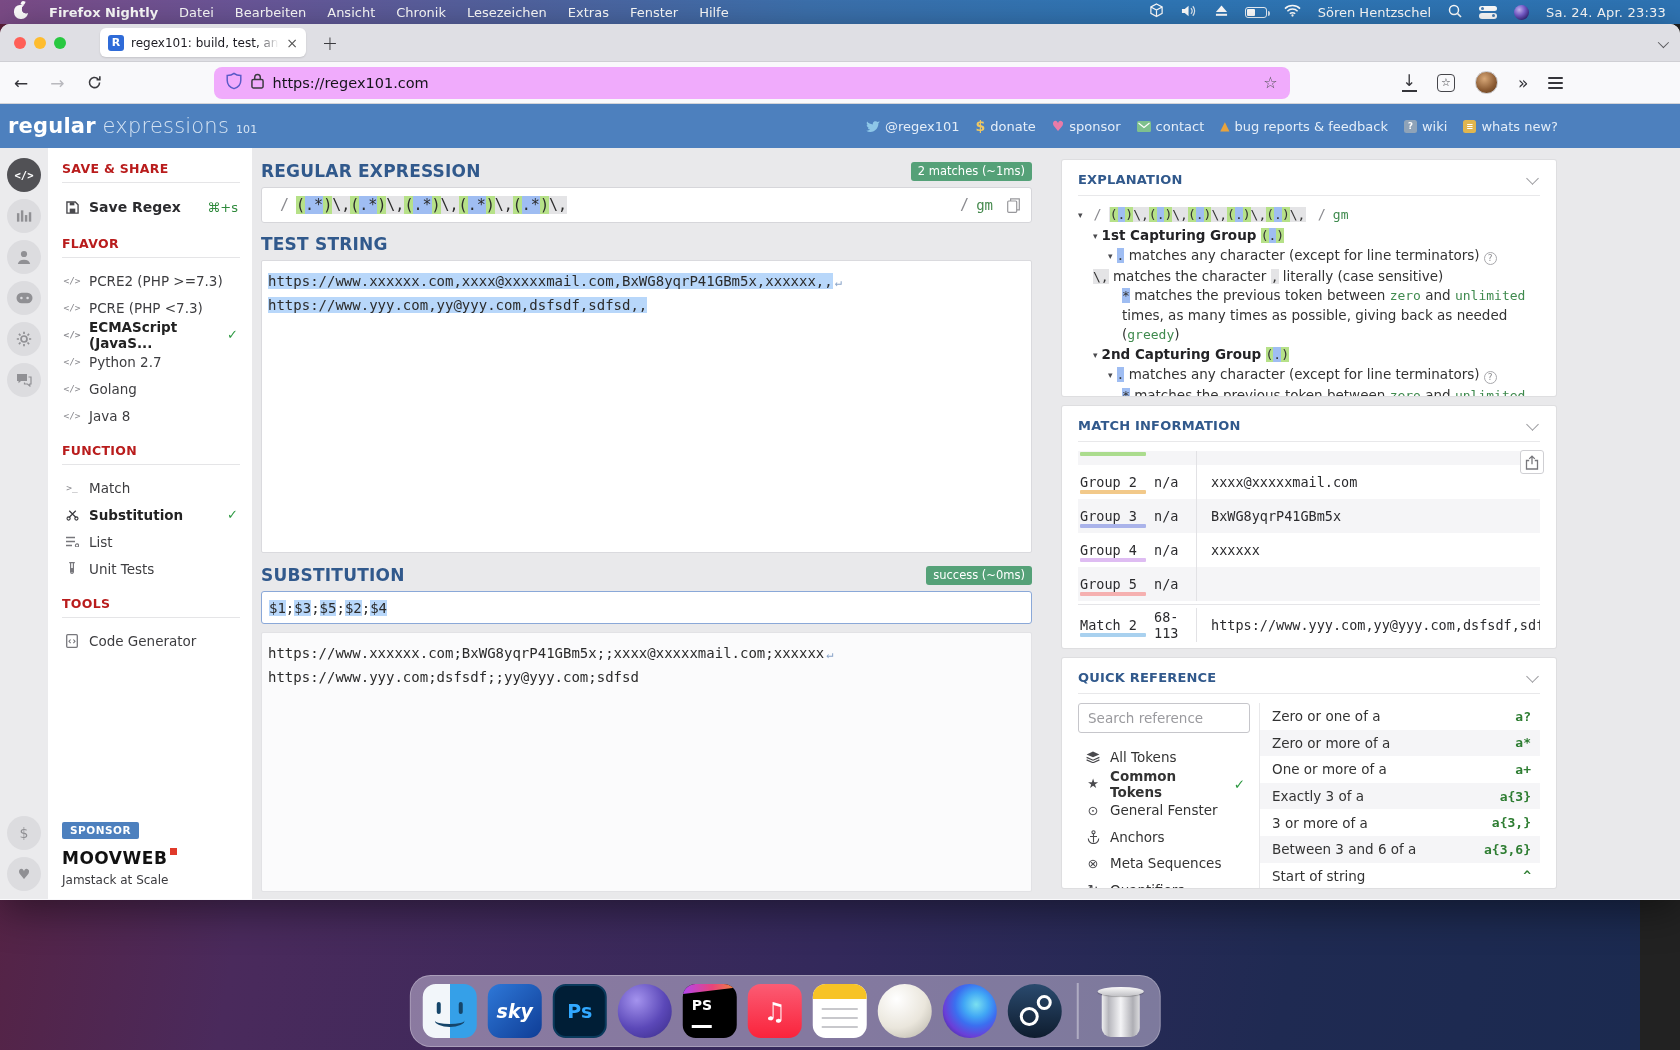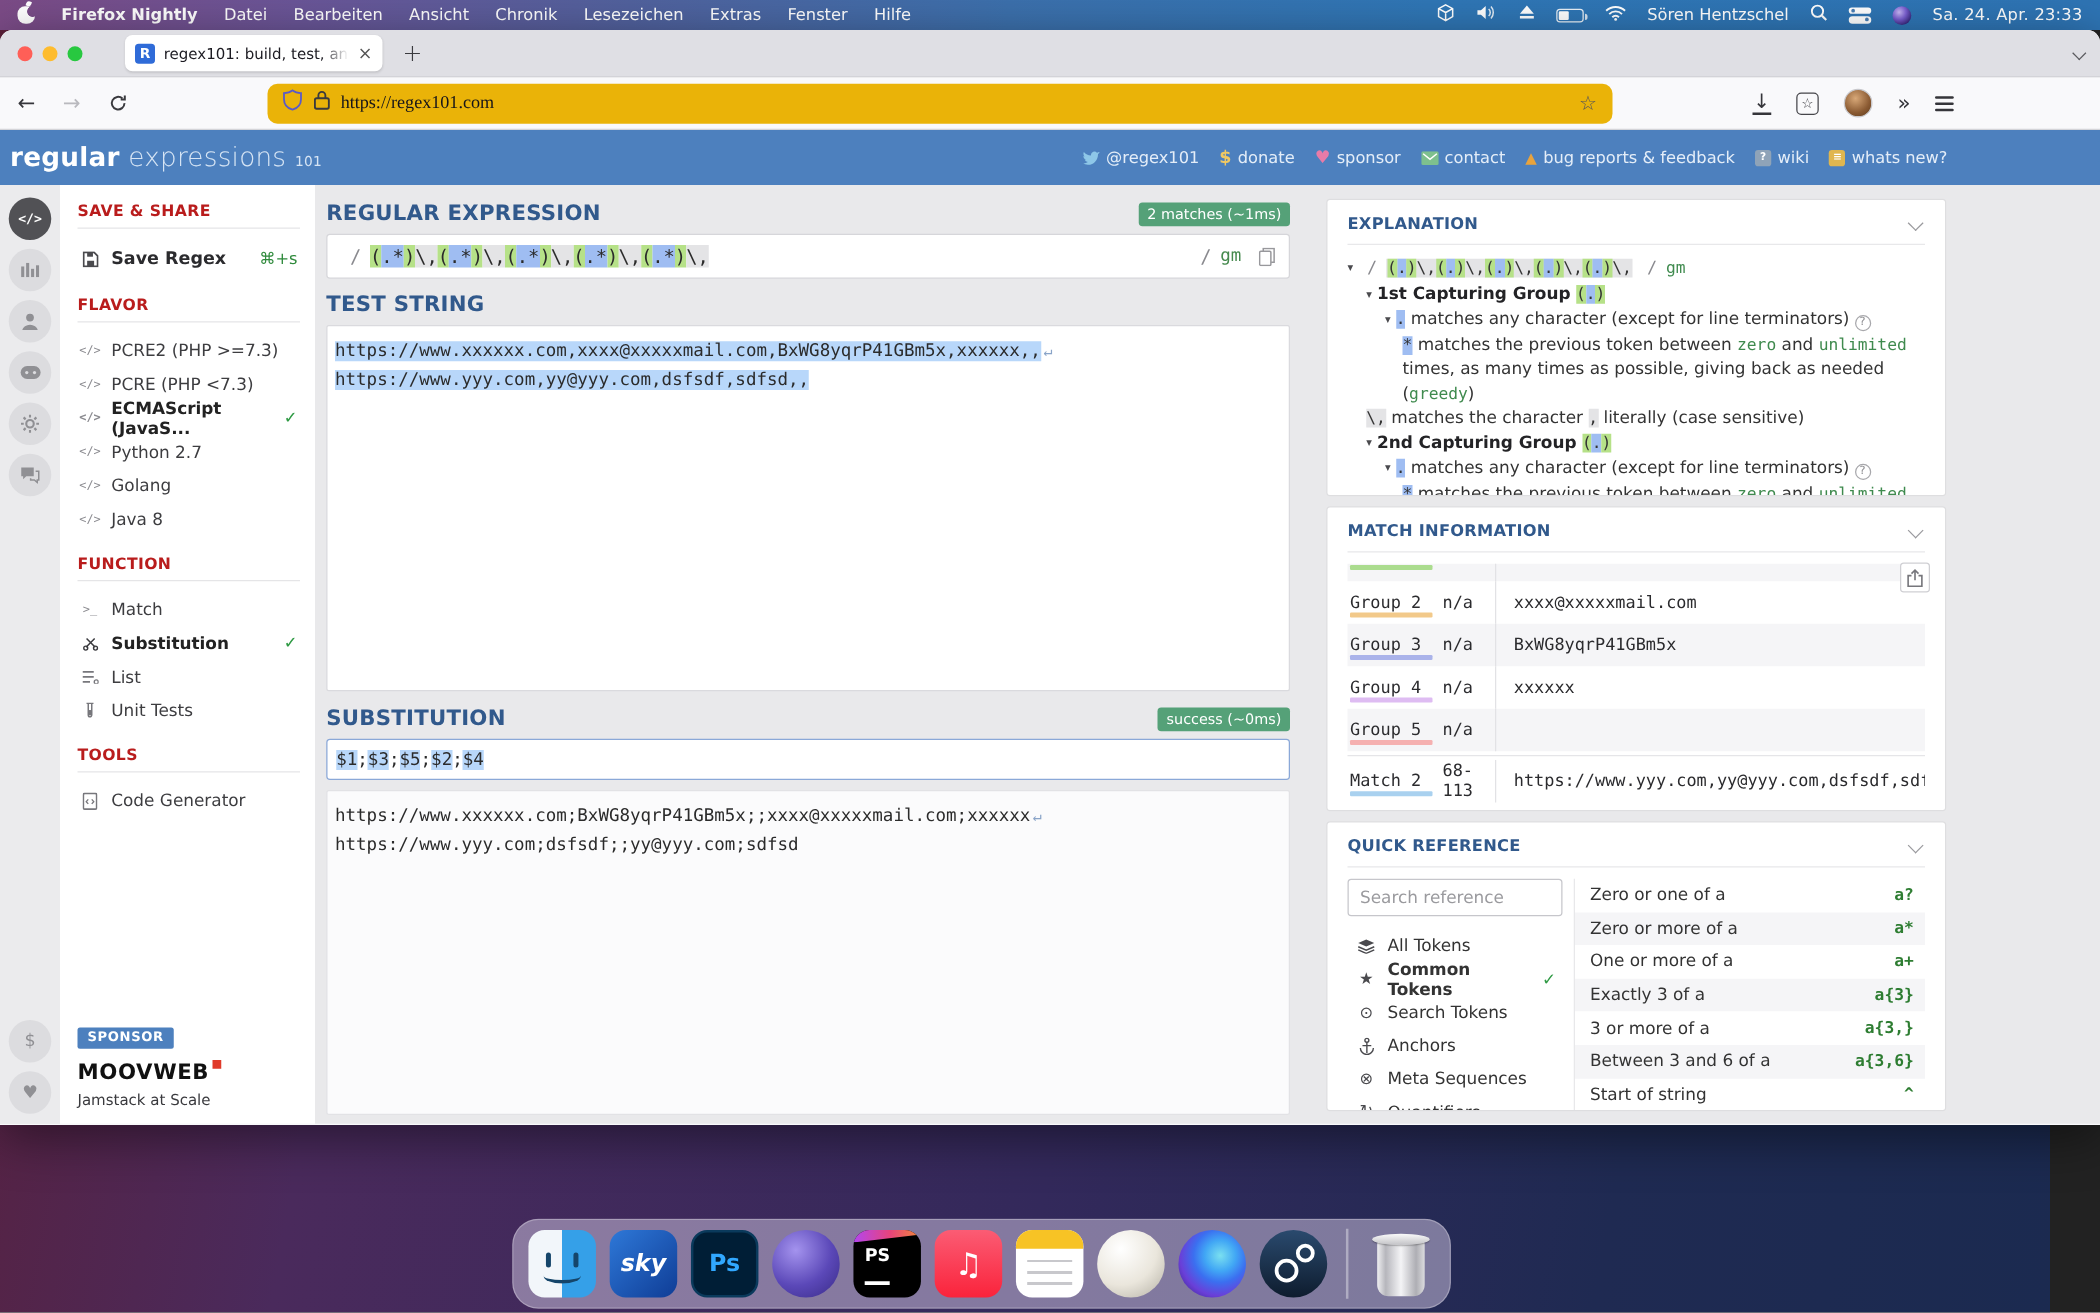--- a/index.html
+++ b/index.html
@@ -40,21 +40,21 @@
     -webkit-mask-image:linear-gradient(90deg,#000 85%,transparent); mask-image:linear-gradient(90deg,#000 85%,transparent); }
   .tab-close { font-size:14px; color:#555; line-height:1; }
   .newtab { font-size:19px; color:#3a3a3e; margin-left:16px; font-weight:300; }
   .alltabs { margin-left:auto; }
   .chev { display:inline-block; width:8px; height:8px; border-right:1.8px solid #5a5a5e; border-bottom:1.8px solid #5a5a5e; transform:rotate(45deg) translateY(-2px); }
 
   .navbar { height:42px; background:#f9f9fb; display:flex; align-items:center; padding:0 14px; border-bottom:1px solid #d4d4d8; }
   .nav-ic { font-size:17px; color:#35353a; margin-right:22px; }
   .nav-ic.dis { color:#b9b9be; }
   .nav-reload { margin-right:0; display:flex; }
-  .urlbar { margin-left:112px; flex:1; max-width:1076px; height:32px; background:#eab308; border-radius:8px; display:flex; align-items:center; padding:0 12px; gap:9px;font-family:Liberation Serif, serif; }
+  .urlbar { margin-left:112px; flex:1; max-width:1076px; height:32px; background:#f0abfc; border-radius:8px; display:flex; align-items:center; padding:0 12px; gap:9px; }
   .url-text { font-size:14.5px; color:#15141a; flex:1; }
   .url-star { font-size:16px; color:#55555a; }
   .nav-right { display:flex; align-items:center; gap:20px; margin-left:112px; margin-right:6px; }
   .dl-ic { font-size:16px; color:#35353a; border-bottom:2px solid #35353a; line-height:1.05; padding:0 1px; }
   .ext-ic { width:18px; height:18px; border:1.5px solid #45454a; border-radius:4px; display:flex; align-items:center; justify-content:center; font-size:11px; color:#45454a; }
   .avatar { width:23px; height:23px; border-radius:50%; background:radial-gradient(circle at 40% 32%, #d8a878, #8a5a32 60%, #5c3a1c); border:1.5px solid #c8c8cc; }
   .more-ic { font-size:17px; color:#35353a; }
   .ham { display:flex; flex-direction:column; gap:3px; }
   .ham i { width:15px; height:2px; background:#35353a; border-radius:1px; }
 
@@ -531,22 +531,22 @@
         <div class="card exp-card">
           <div class="card-head">
             <span class="card-title">EXPLANATION</span>
             <span class="card-chev"></span>
           </div>
           <hr class="card-hr">
           <div class="exp-body">
             <div class="exp-line"><span class="caret">▾</span><span class="delim">/</span><span class="exp-rx etok"><span class="tok-g">(</span><span class="tok-b">.</span><span class="tok-g">)</span><span>\,</span><span class="tok-g">(</span><span class="tok-b">.</span><span class="tok-g">)</span><span>\,</span><span class="tok-g">(</span><span class="tok-b">.</span><span class="tok-g">)</span><span>\,</span><span class="tok-g">(</span><span class="tok-b">.</span><span class="tok-g">)</span><span>\,</span><span class="tok-g">(</span><span class="tok-b">.</span><span class="tok-g">)</span><span>\,</span></span> <span class="delim">/</span><span class="exp-green">gm</span></div>
             <div class="exp-line ind1"><span class="caret">▾</span><span class="grp-b">1st Capturing Group</span> <span class="etok"><span class="tok-g">(</span><span class="tok-b">.</span><span class="tok-g">)</span></span></div>
             <div class="exp-line ind2"><span class="caret">▾</span><span class="etok tok-b">.</span> <span>matches any character (except for line terminators)</span><span class="info-c">?</span></div>
+            <div class="exp-line ind1"><span class="etok tok-x">\,</span> <span>matches the character</span> <span class="etok tok-x">,</span> <span>literally (case sensitive)</span></div>
             <div class="exp-line ind3"><span class="etok tok-b">*</span> <span>matches the previous token between</span> <span class="exp-green">zero</span> <span>and</span> <span class="exp-green">unlimited</span> <span>times, as many times as possible, giving back as needed (</span><span class="exp-green">greedy</span><span>)</span></div>
-            <div class="exp-line ind1"><span class="etok tok-x">\,</span> <span>matches the character</span> <span class="etok tok-x">,</span> <span>literally (case sensitive)</span></div>
             <div class="exp-line ind1"><span class="caret">▾</span><span class="grp-b">2nd Capturing Group</span> <span class="etok"><span class="tok-g">(</span><span class="tok-b">.</span><span class="tok-g">)</span></span></div>
             <div class="exp-line ind2"><span class="caret">▾</span><span class="etok tok-b">.</span> <span>matches any character (except for line terminators)</span><span class="info-c">?</span></div>
             <div class="exp-line ind3"><span class="etok tok-b">*</span> <span>matches the previous token between</span> <span class="exp-green">zero</span> <span>and</span> <span class="exp-green">unlimited</span> </div>
           </div>
         </div>
 
         <div class="card mi-card">
           <div class="card-head">
             <span class="card-title">MATCH INFORMATION</span>
             <span class="card-chev"></span>
@@ -614,21 +614,21 @@
                     </span>
                     <span>All Tokens</span>
                   </div>
                 <div class="qr-item sel">
                     <span class="qic">★</span>
                     <span>Common Tokens</span>
                     <span class="chk">✓</span>
                   </div>
                 <div class="qr-item">
                     <span class="qic">⊙</span>
-                    <span>Search Tokens</span>
+                    <span>General Fenster</span>
                   </div>
                 <div class="qr-item">
                     <span class="qic">
                       <svg width="13" height="14" viewBox="0 0 14 15">
                         <circle cx="7" cy="2.4" r="1.7" fill="none" stroke="#4a4a4e" stroke-width="1.2"></circle>
                         <path d="M7 4.1 V13.4 M3.2 7 H10.8 M1.4 9 a5.6 5.6 0 0 0 11.2 0" fill="none" stroke="#4a4a4e" stroke-width="1.2"></path>
                       </svg>
                     </span>
                     <span>Anchors</span>
                   </div>

